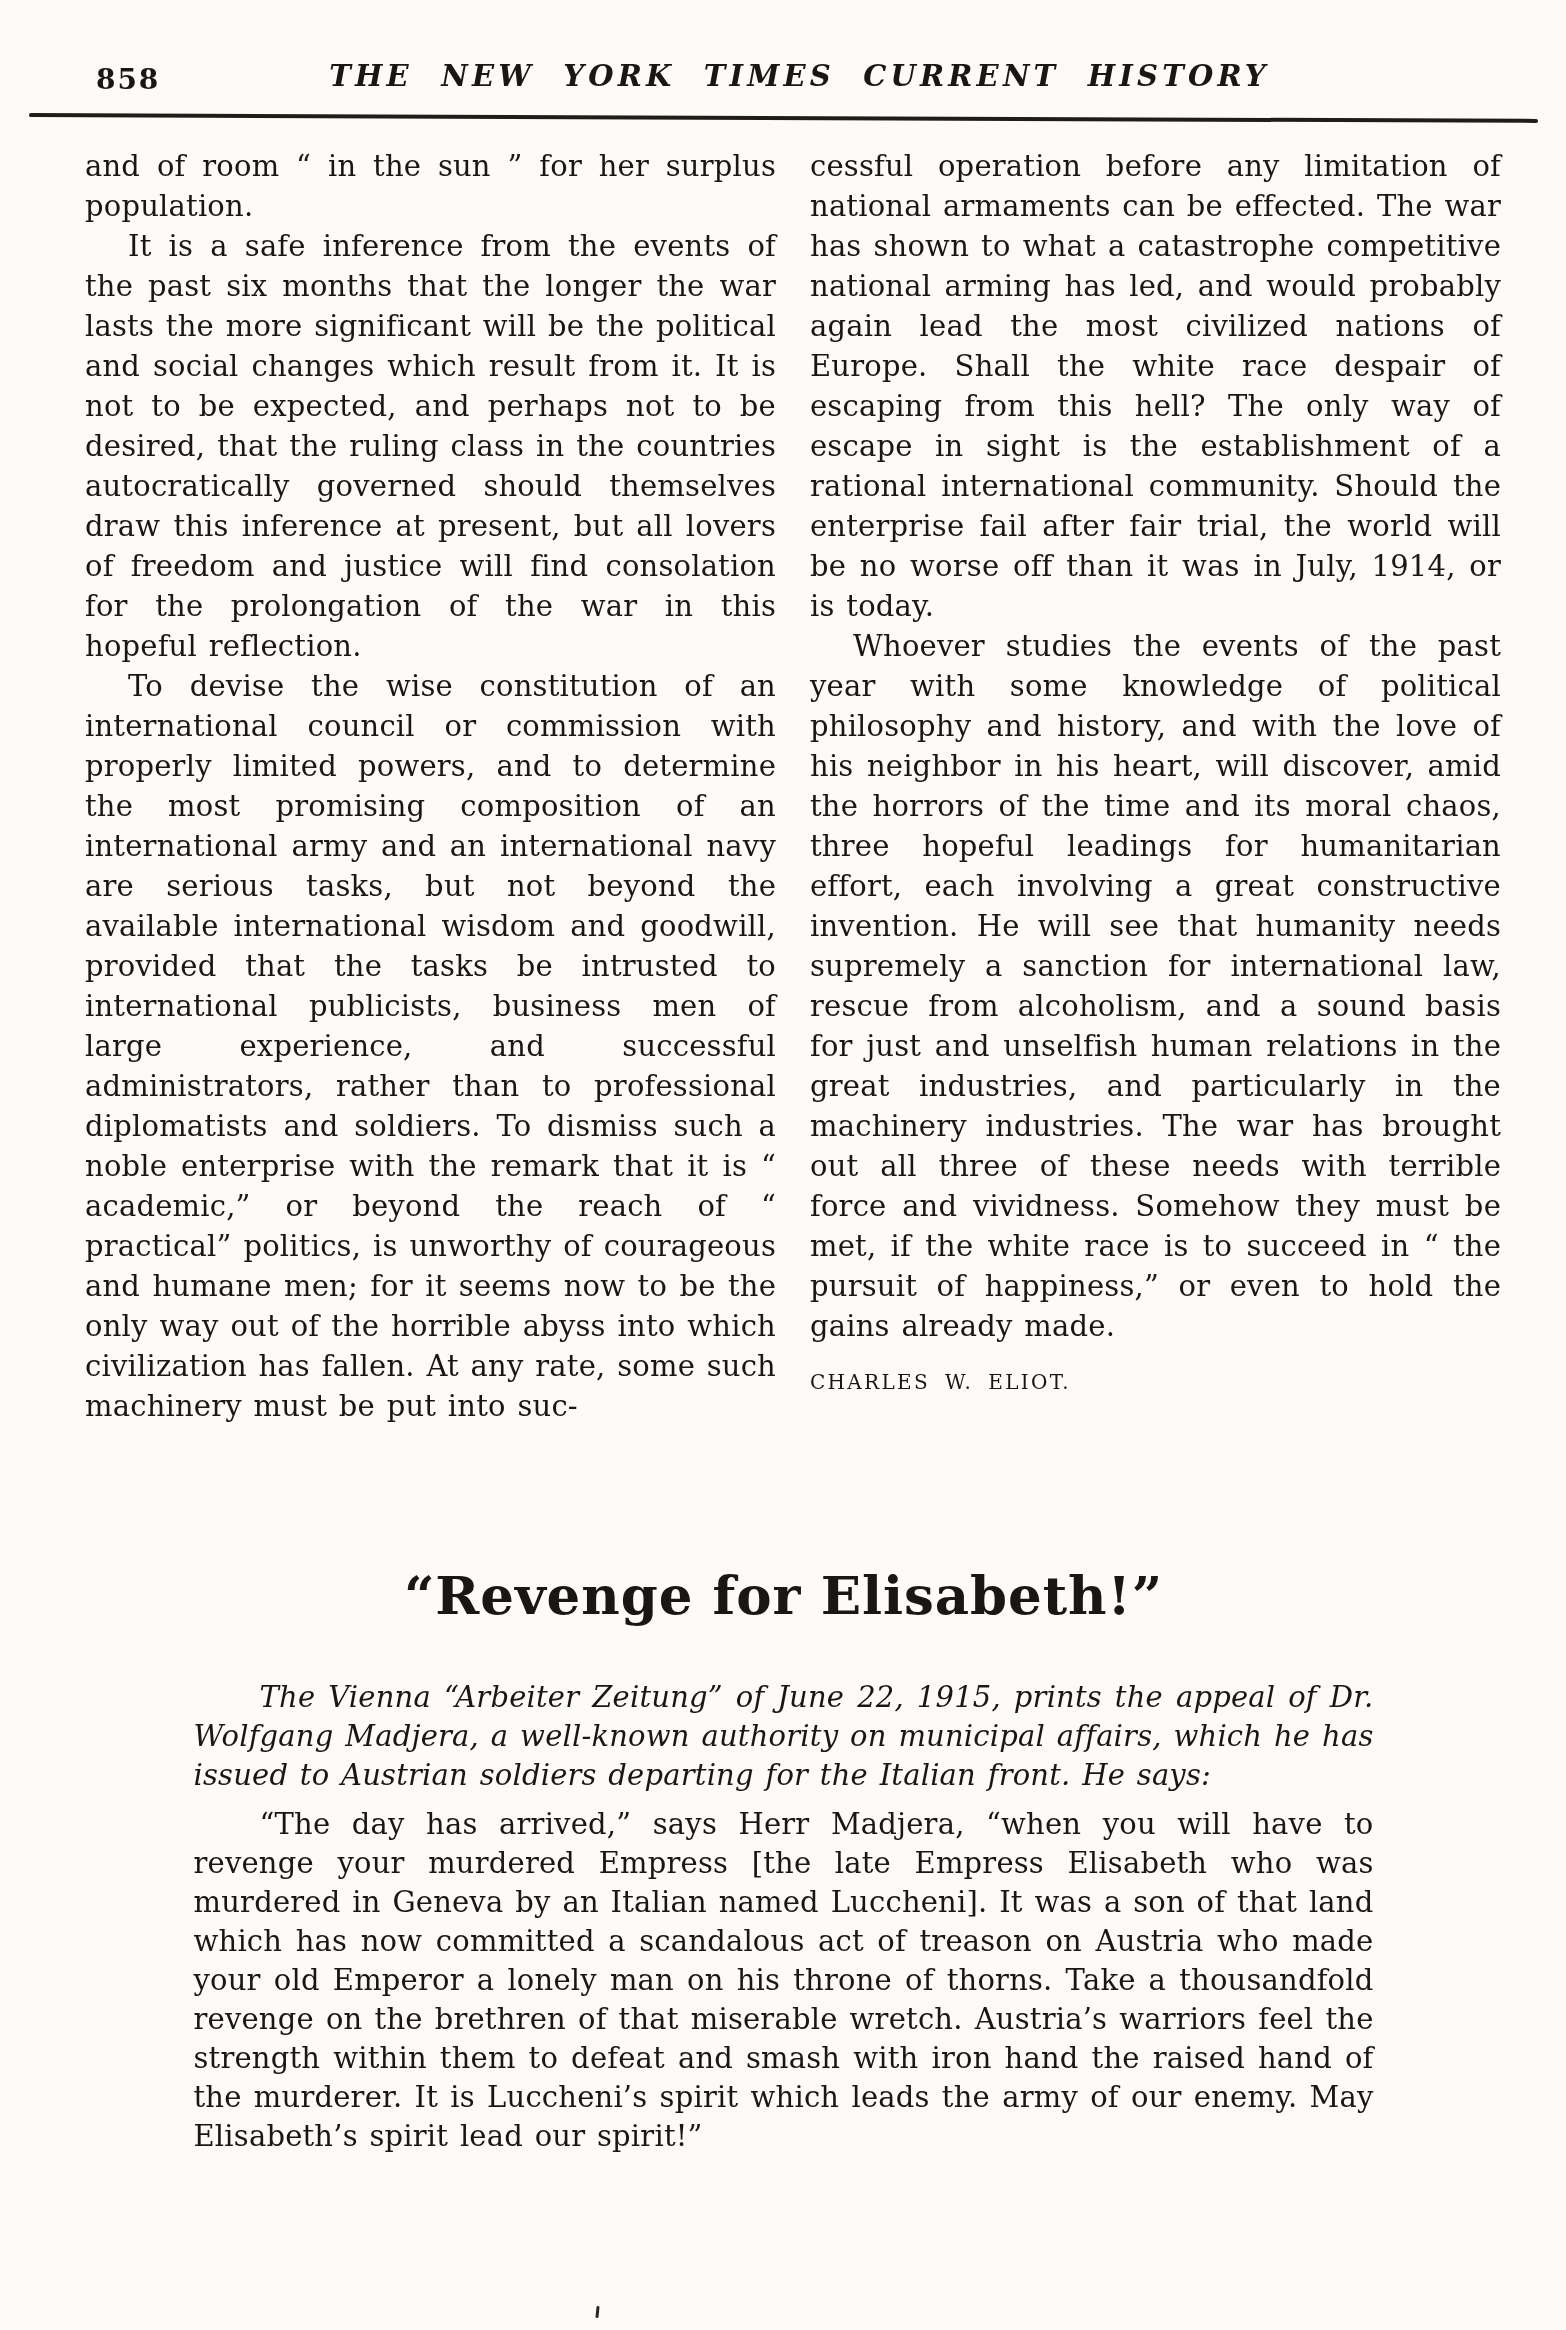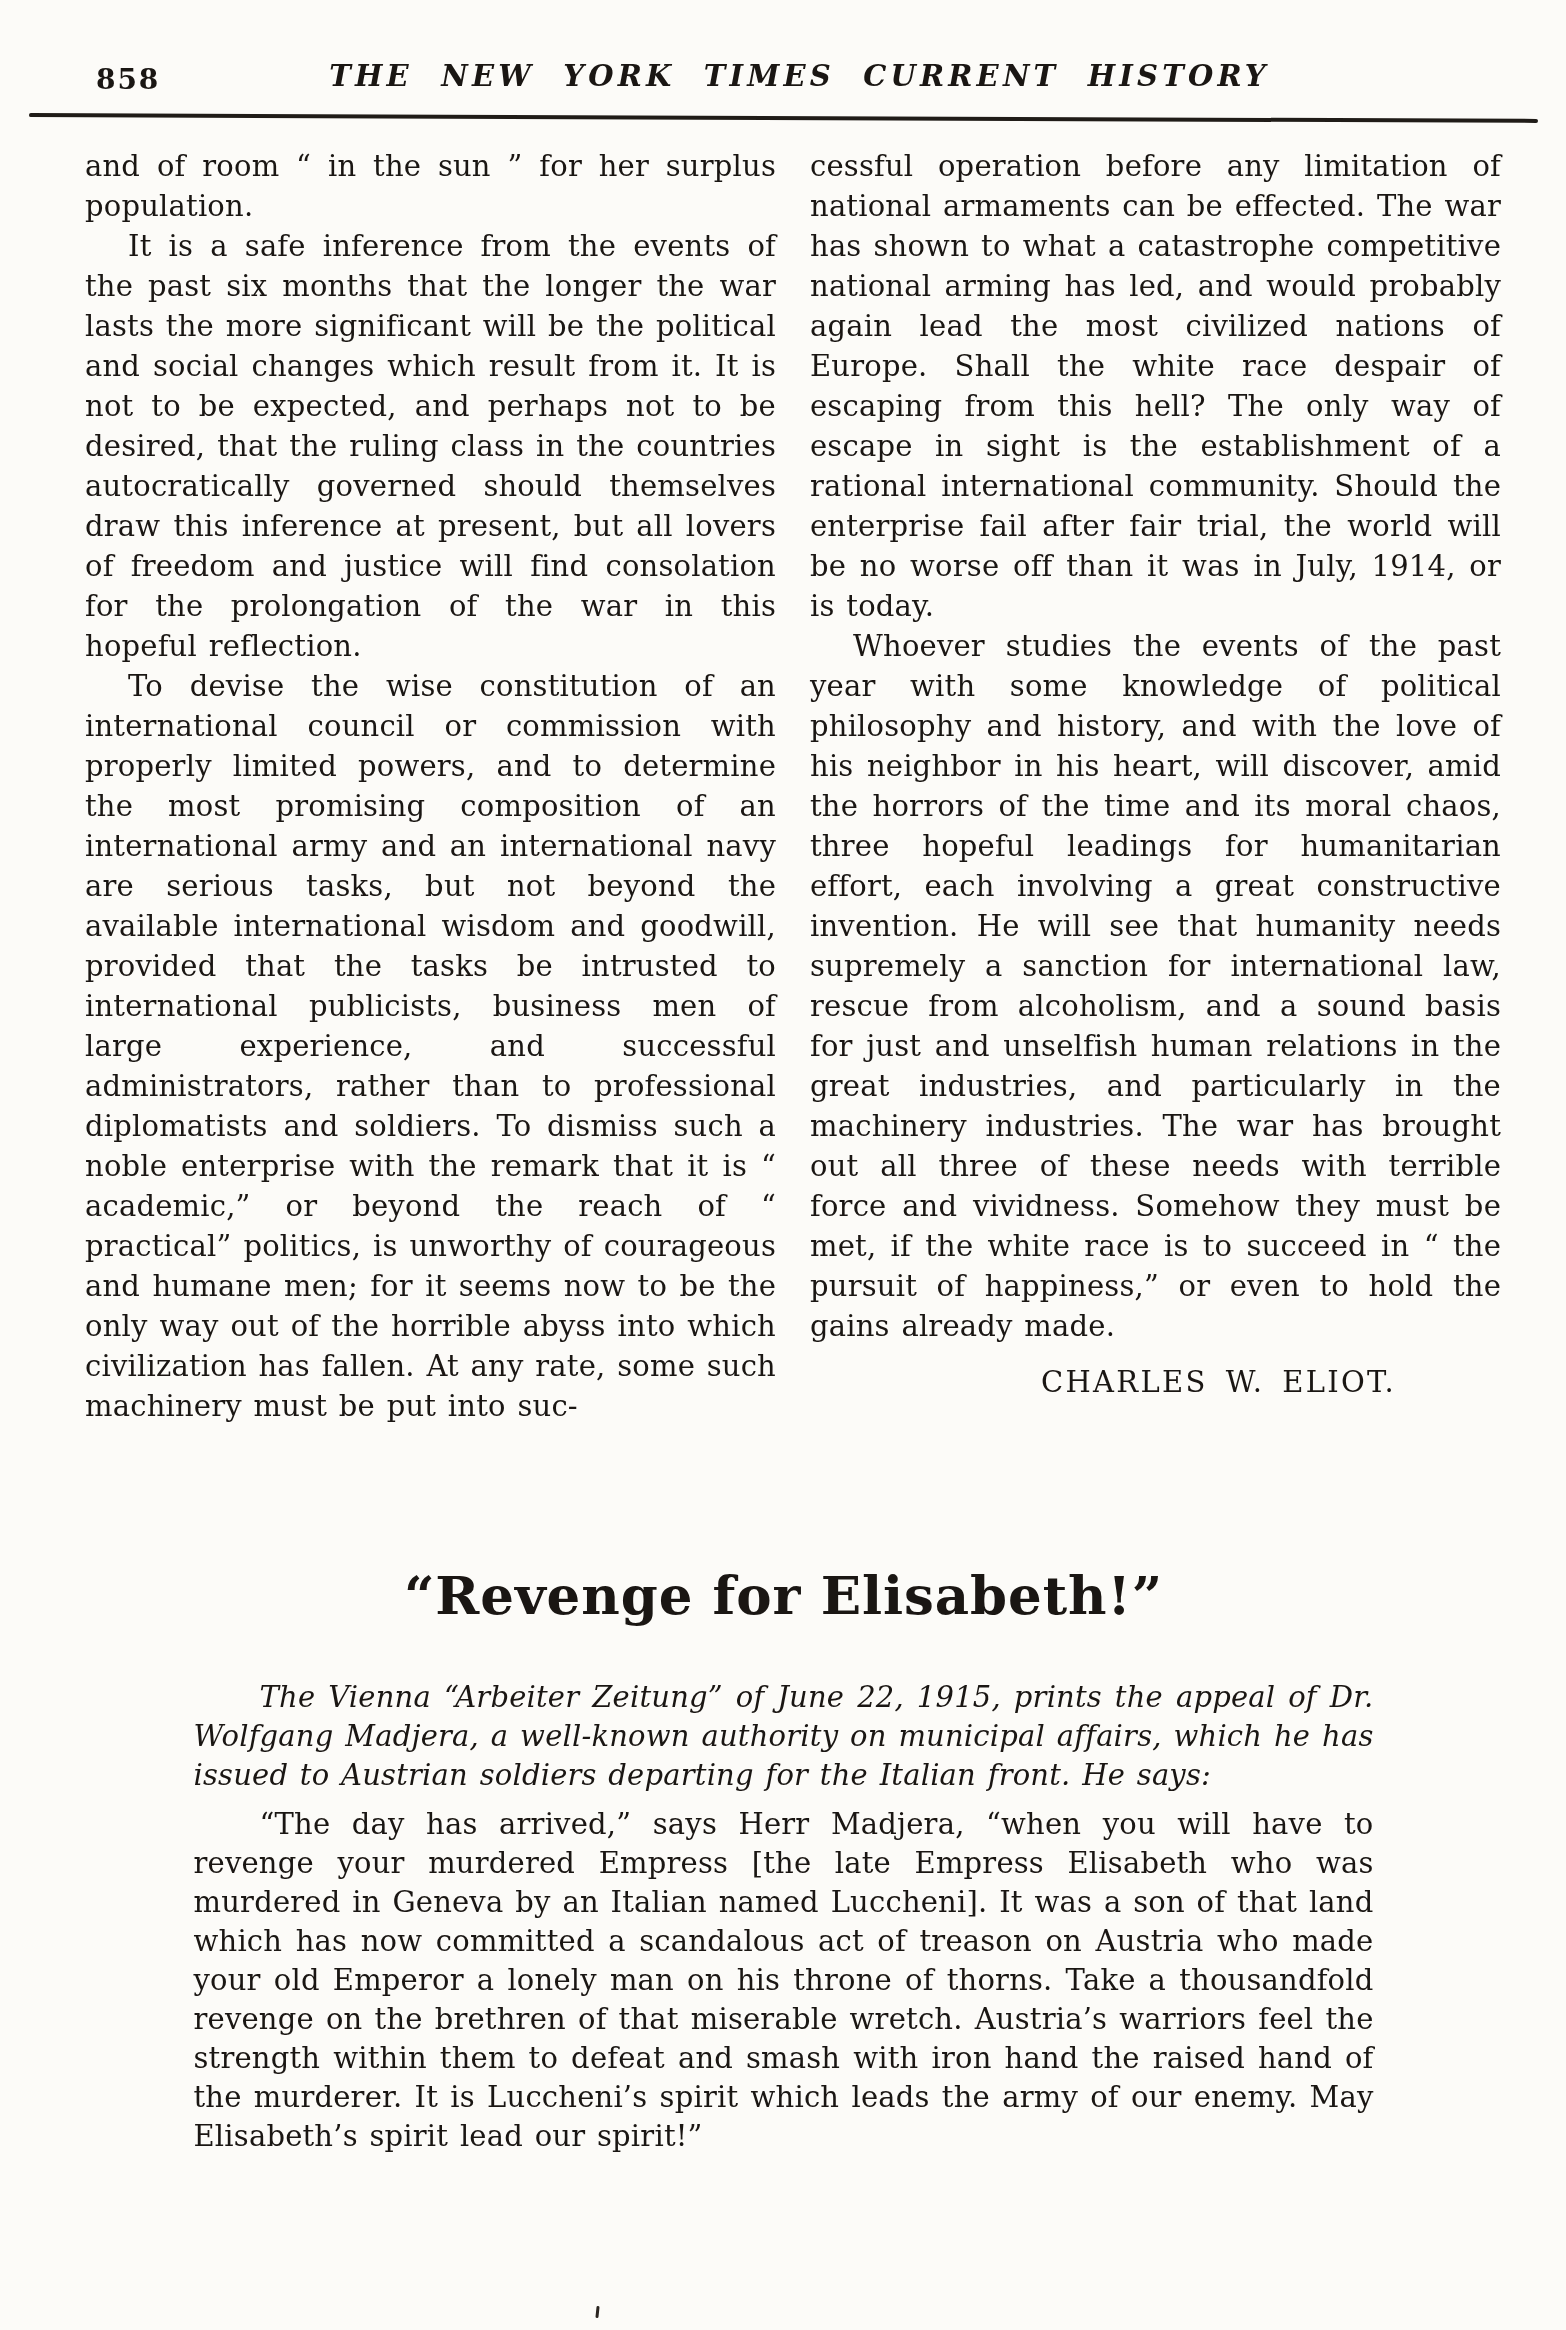--- a/index.html
+++ b/index.html
@@ -80,23 +80,23 @@
   .col p {
     margin: 0;
     text-indent: 43px;
   }
   .col p.cont {
     text-indent: 0;
   }
   .signature {
     margin-top: 16px !important;
     text-indent: 0 !important;
-    text-align: right;
+    text-align: left;
     padding-right: 105px;
-    font-size: 29px;
+    font-size: 20px;
     letter-spacing: 2.3px;
     word-spacing: 6.5px;
   }
 
   
   .revenge {
     position: absolute;
     top: 1562px;
     left: 0;
     width: 100%;

